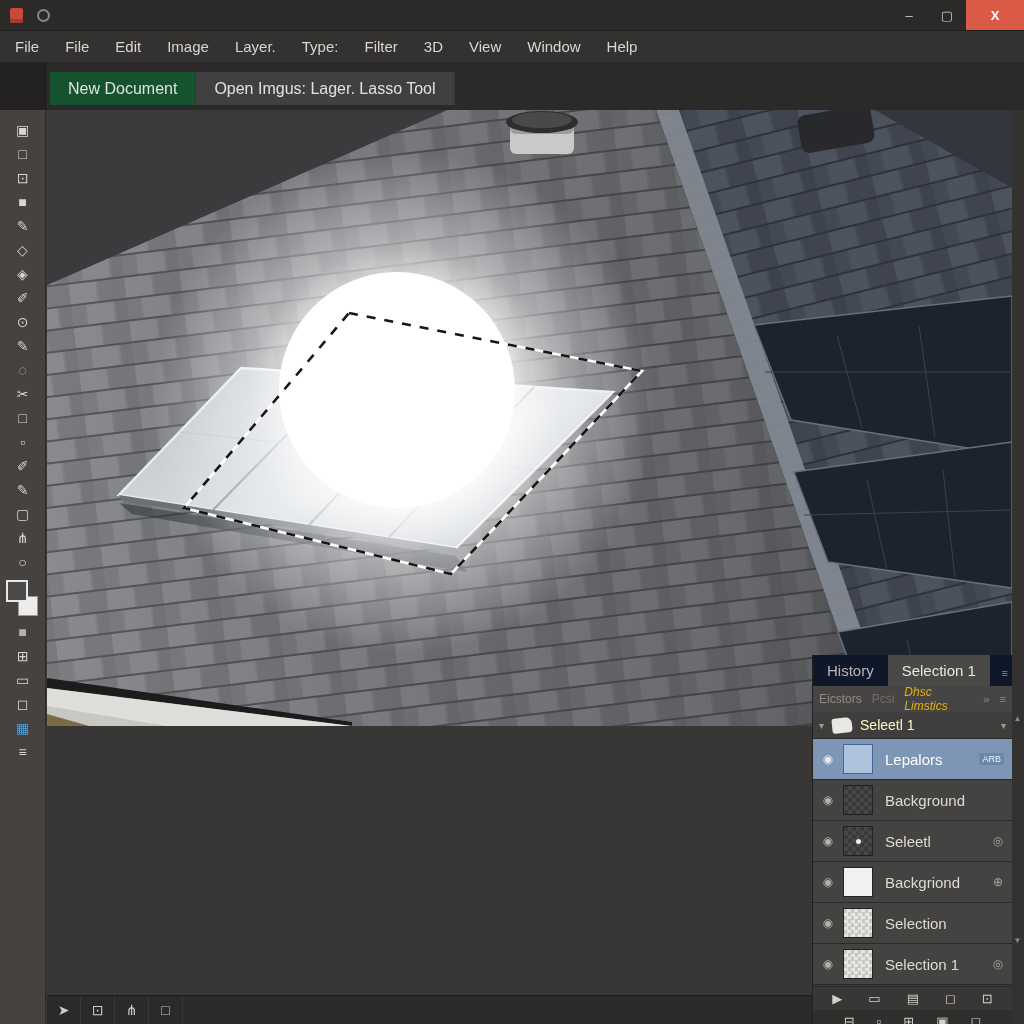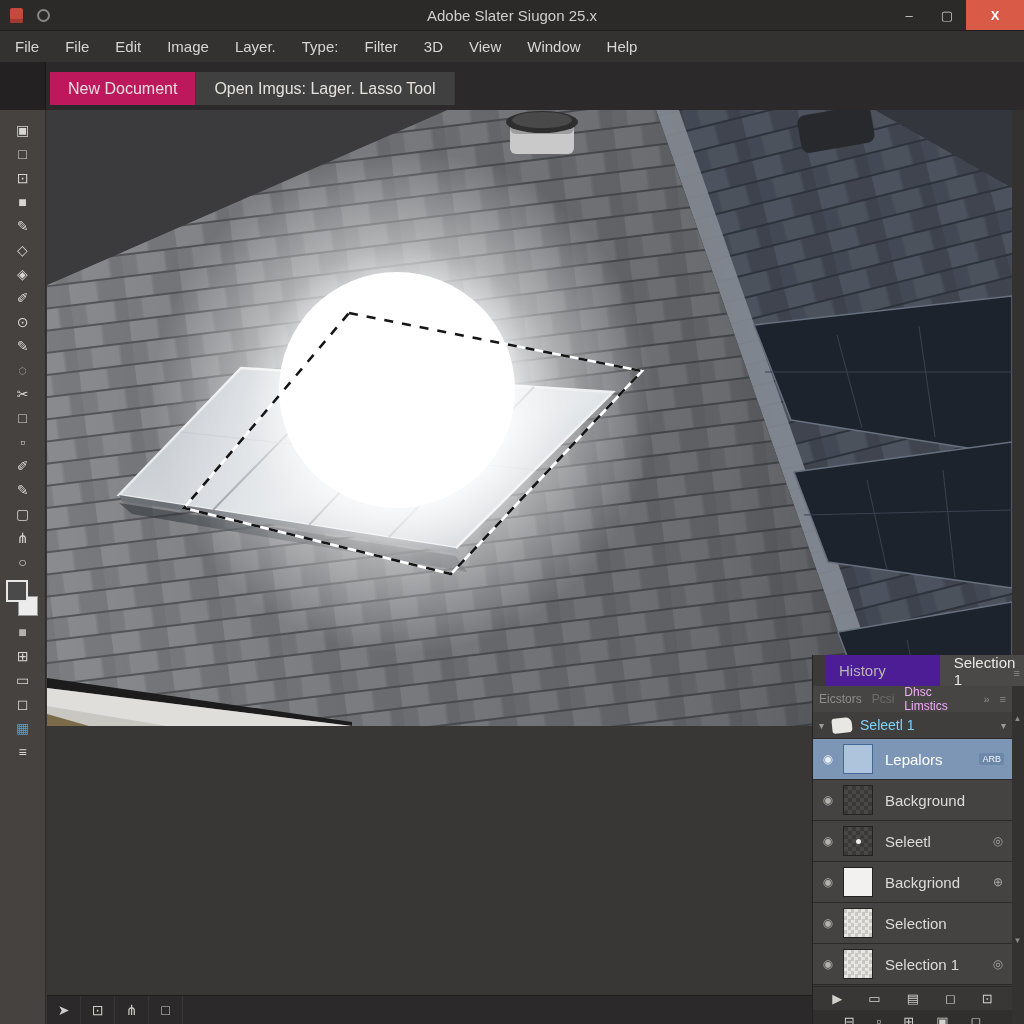--- a/index.html
+++ b/index.html
@@ -23,21 +23,21 @@
   .menubar { position:absolute; left:0; top:30px; width:1024px; height:32px; background:#343231;
              border-top:1px solid #201e1d; display:flex; align-items:center; gap:26px; padding-left:15px; }
   .menu-item { font-size:15px; color:#d8d6d3; }
 
   
   .optionsbar { position:absolute; left:0; top:62px; width:1024px; height:48px; background:#2b2929; }
   .options-stub { position:absolute; left:0; top:0; width:46px; height:48px; background:#232121;
                   border-right:1px solid #1b1a19; }
   .options-buttons { position:absolute; left:50px; top:10px; display:flex; }
   .opt-btn { height:33px; display:flex; align-items:center; padding:0 18px; font-size:16px;
-             color:#e3e1de; background:#be185d; border-right:1px solid #3a3837; }
+             color:#e3e1de; background:#14532d; border-right:1px solid #3a3837; }
   .opt-btn:last-child { background:#404040; }
 
   
   .toolbar { position:absolute; left:0; top:110px; width:46px; height:914px; background:#454240;
              border-right:1px solid #2e2c2b; display:flex; flex-direction:column; align-items:center;
              padding-top:8px; }
   .tool { width:30px; height:24px; display:flex; align-items:center; justify-content:center;
           color:#d8d6d3; font-size:14px; line-height:1; }
   .tool.blue { color:#4d9fd8; }
   .swatches { position:relative; width:34px; height:36px; margin:6px 0 4px 0; }
@@ -53,34 +53,34 @@
                border-top:1px solid #1e1c1b; display:flex; align-items:center; }
   .status-cell { width:34px; height:29px; display:flex; align-items:center; justify-content:center;
                  color:#cfcdca; font-size:14px; border-right:1px solid #383635; }
   .right-strip { position:absolute; right:0; top:110px; width:12px; bottom:0; background:#343231; }
   .scroll-arrow { position:absolute; right:1px; width:11px; text-align:center; color:#8d8b89; font-size:8px; }
 
   
   .panel { position:absolute; left:812px; top:655px; width:200px; height:369px; background:#3c3a38;
            border-left:1px solid #242221; font-size:14px; }
   .panel-mini-icons { position:absolute; right:4px; top:-4px; color:#8d8b89; font-size:9px; letter-spacing:4px; }
-  .panel-tabs { position:absolute; left:12px; top:0; width:100%; height:31px; background:#4c1d95; display:flex;gap:40px; }
+  .panel-tabs { position:absolute; left:0; top:0; width:100%; height:31px; background:#0f172a; display:flex; }
   .panel-tab { padding:0 14px; height:31px; display:flex; align-items:center; color:#b8b6b3; font-size:15px; }
   .panel-tab.active { background:#4b4947; color:#e9e7e4; }
   .panel-tab-menu { position:absolute; right:4px; top:12px; color:#8d8b89; font-size:11px; }
   .filter-row { position:absolute; left:0; top:31px; width:100%; height:26px; background:#474543;
                 display:flex; align-items:center; gap:10px; padding:0 6px; font-size:12px; }
-  .filter-left { color:#8f8d8a; } .filter-mid { color:#6e6c6a; } .filter-right { color:#f0abfc; flex:1; }
+  .filter-left { color:#8f8d8a; } .filter-mid { color:#6e6c6a; } .filter-right { color:#eab308; flex:1;font-style:italic; }
   .filter-ic { color:#8d8b89; font-size:11px; }
   .group-row { position:absolute; left:0; top:57px; width:100%; height:27px; background:#403e3c;
                display:flex; align-items:center; gap:8px; padding:0 6px; border-bottom:1px solid #2c2a29; }
   .chev { color:#9d9b98; font-size:10px; }
   .blob-icon { width:20px; height:15px; background:#e9e7e4; border-radius:3px 6px 4px 3px;
                transform:rotate(-6deg); }
-  .group-label { color:#7dd3fc; flex:1; }
+  .group-label { color:#fef9c3; flex:1; }
   .layer-list { position:absolute; left:0; top:84px; width:100%; }
   .layer-row { height:41px; background:#454341; border-bottom:1px solid #2c2a29; display:flex;
                align-items:center; }
   .layer-row.selected { background:#7d96b6; }
   .eye { width:30px; text-align:center; color:#b3b1ae; font-size:12px; }
   .layer-row.selected .eye { color:#e9eef5; }
   .thumb { width:30px; height:30px; border:1px solid #232121; margin-right:12px; background:#555; }
   .thumb.blue { background:#aec3dc; border-color:#44679a; }
   .thumb.checker-dark { background:repeating-conic-gradient(#4a4846 0 25%, #3b3937 0 50%) 0 0/8px 8px; }
   .thumb.checker-dot { background:repeating-conic-gradient(#4a4846 0 25%, #3b3937 0 50%) 0 0/8px 8px;
@@ -102,21 +102,20 @@
   .pf-icon { color:#d3d1ce; font-size:13px; }
 </style>
 </head>
 <body>
 
 <div class="app">
 
   <div class="titlebar">
     <div class="app-icon"></div>
     <div class="gear-icon"></div>
-    <div class="win-title">Adobe Slater Siugon 25.x</div>
     <div class="win-controls">
       <div class="win-btn">–</div>
       <div class="win-btn">▢</div>
       <div class="win-btn close">X</div>
     </div>
   </div>
 
   <div class="menubar">
     <span class="menu-item">File</span>
     <span class="menu-item">File</span>

